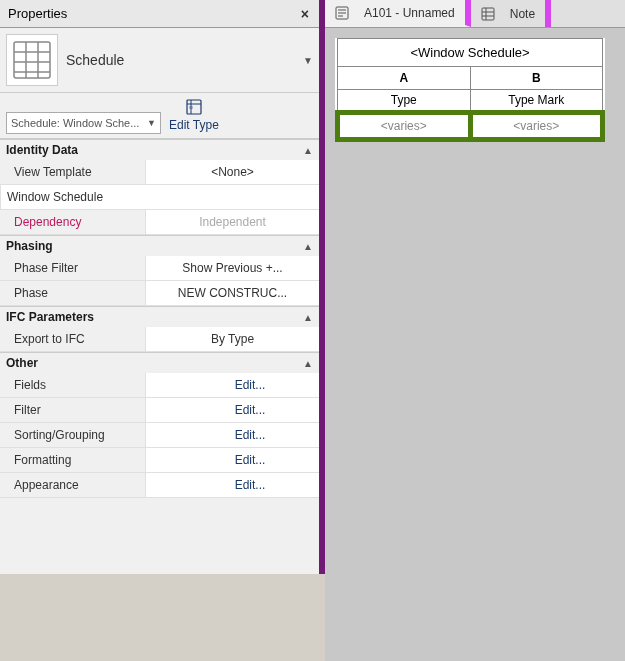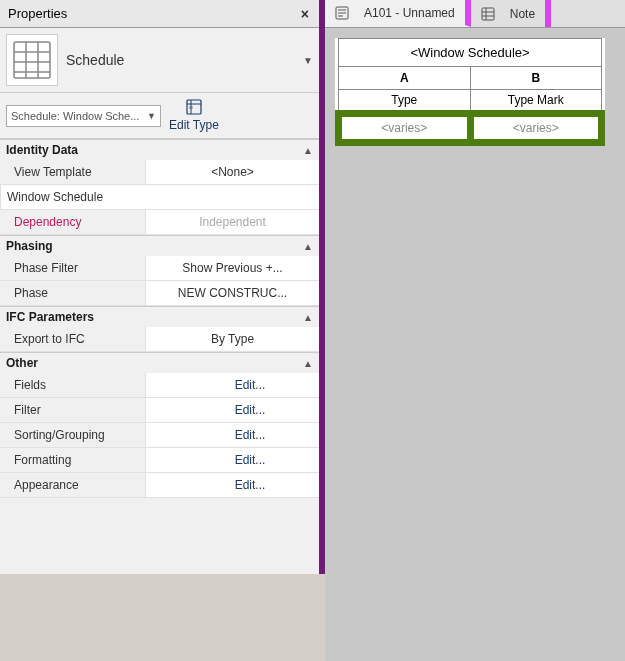--- a/index.html
+++ b/index.html
@@ -79,21 +79,21 @@
     }
     .dropdown-arrow {
       font-size: 10px;
       color: #555;
       cursor: pointer;
     }
 
     
     .toolbar-row {
       display: flex;
-      align-items: center;
+      align-items: flex-end;
       padding: 4px 6px;
       background: #f0f0f0;
       border-bottom: 1px solid #ccc;
       gap: 4px;
     }
     .schedule-selector-dropdown {
       border: 1px solid #aaa;
       background: #fff;
       padding: 2px 4px;
       font-size: 11px;
@@ -255,21 +255,21 @@
       text-align: center;
       padding: 3px 10px;
       font-size: 12px;
       border: 1px solid #888;
       background: #fff;
     }
     .schedule-table .data-row td {
       text-align: center;
       padding: 4px 10px;
       font-size: 12px;
-      border: 7px solid #4d7c0f;
+      border: 5px solid #4d7c0f;
       background: #fff;
       color: #888;
     }
   </style>
 </head>
 <body>
 
 <div class="properties-panel">
 
   <div class="panel-title-bar">

